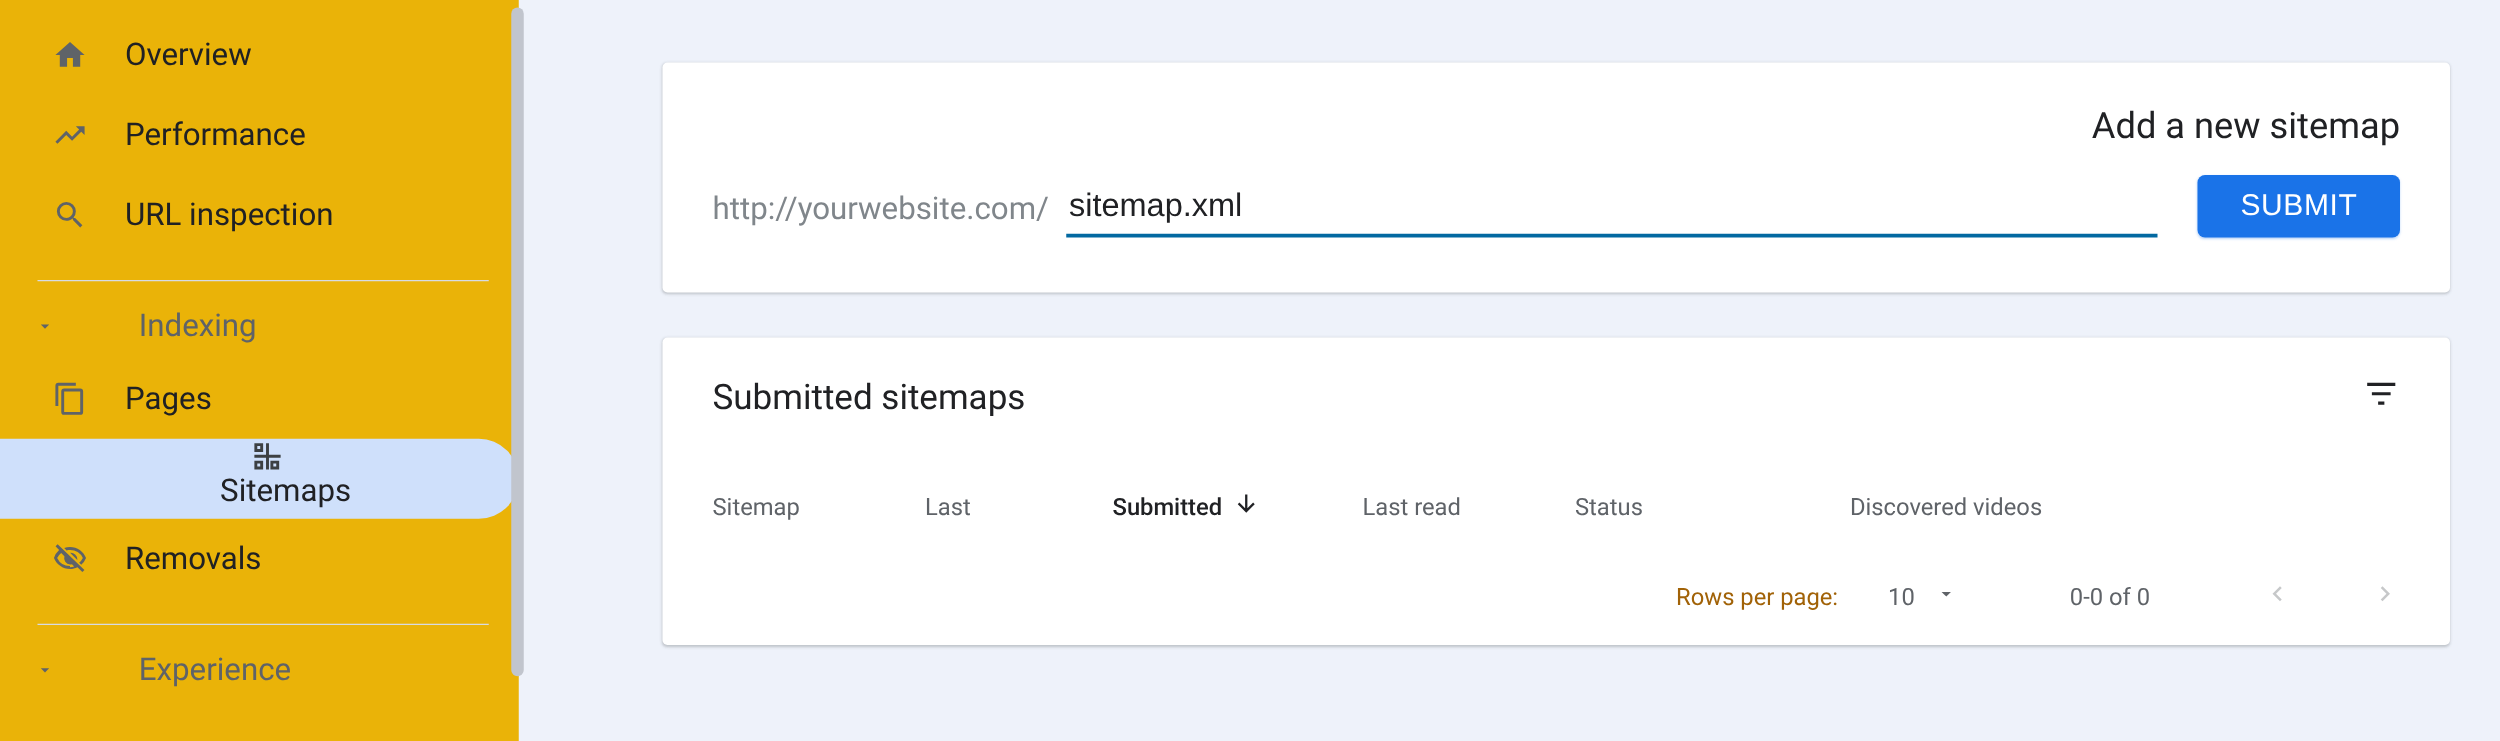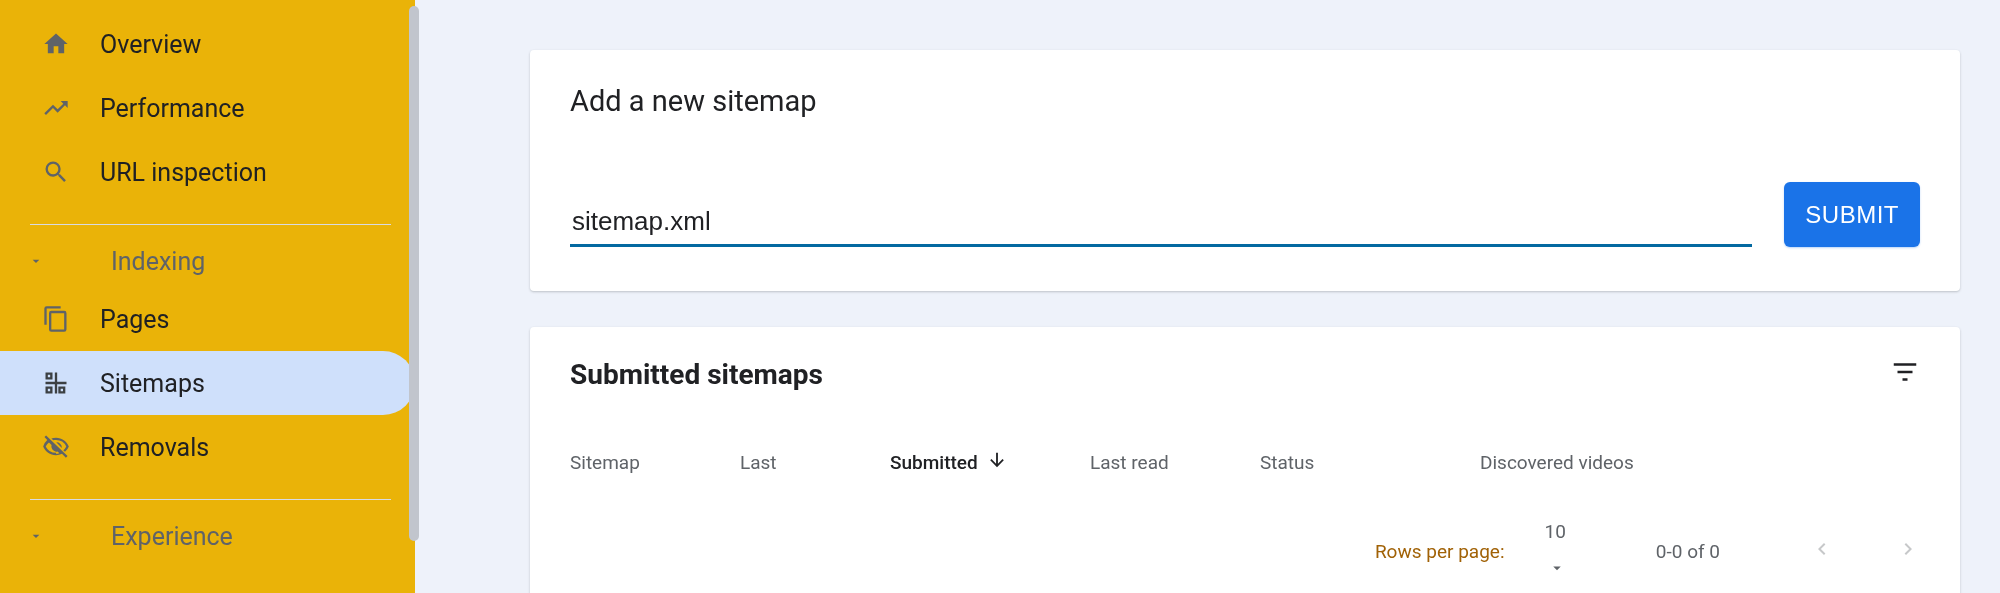--- a/index.html
+++ b/index.html
@@ -34,21 +34,21 @@
     display: flex;
     align-items: center;
     height: 64px;
     padding-left: 42px;
     font-size: 25px;
     color: #202124;
     cursor: pointer;
     border-top-right-radius: 40px;
     border-bottom-right-radius: 40px;
   }
-  .nav-item.active { background: #cfe0fb; }
+  .nav-item.active { background: #cfe0fb; flex-direction: column; }
   .nav-item .icon { width: 58px; display: flex; align-items: center; justify-content: flex-start; }
   .nav-item svg { fill: #5f6368; }
   .nav-item.active svg { fill: #3c4043; }
   .divider { height: 1px; background: #d7dbe3; margin: 12px 24px 10px 30px; }
 
   .section-header {
     display: flex;
     align-items: center;
     height: 52px;
     padding-left: 28px;
@@ -63,69 +63,69 @@
   
   .main { flex: 1; padding: 50px 40px 20px 115px; }
   .card {
     background: #fff;
     border-radius: 4px;
     box-shadow: 0 1px 2px rgba(60,64,67,.18), 0 1px 3px rgba(60,64,67,.10);
     width: 1430px;
   }
 
   .card-add { padding: 34px 40px 44px 40px; margin-bottom: 36px; }
-  .card-title { font-size: 29px; color: #202124; font-weight: 400; margin-bottom: 64px; }
+  .card-title { font-size: 29px; color: #202124; font-weight: 400; margin-bottom: 22px; text-align: right; }
   .sitemap-row { display: flex; align-items: flex-end; gap: 14px; }
   .prefix { font-size: 25px; color: #80868b; white-space: nowrap; padding-bottom: 8px; }
   .sitemap-input {
     flex: 1;
     border: none;
     border-bottom: 3px solid #0369a1;
     font-size: 26px;
     padding: 6px 2px 7px 2px;
     outline: none;
     background: transparent;
     color: #202124;
   }
   .submit-btn {
     background: #1a73e8;
     color: #fff;
     border: none;
     border-radius: 6px;
-    height: 65px;
-    padding: 0 21px;
+    height: 50px;
+    padding: 0 34px;
     font-size: 24px;
     font-weight: 500;
     letter-spacing: 0.5px;
     cursor: pointer;
     margin-left: 18px;
     align-self: center;
     box-shadow: 0 1px 2px rgba(26,115,232,.3);
   }
 
   .card-table { padding: 30px 40px 10px 40px; }
   .table-header-row { display: flex; align-items: center; justify-content: space-between; margin-bottom: 46px; }
-  .table-title { font-size: 28px; color: #202124; font-weight: 700; }
+  .table-title { font-size: 28px; color: #202124; font-weight: 400; }
   .filter-icon { cursor: pointer; }
   .filter-icon svg { fill: #202124; }
 
   .columns { display: flex; align-items: center; font-size: 19px; color: #5f6368; padding: 12px 0 22px 0; }
   .col { display: flex; align-items: center; gap: 8px; }
   .col-sitemap   { width: 170px; }
   .col-type      { width: 150px; }
   .col-submitted { width: 200px; color: #202124; font-weight: 500; }
   .col-lastread  { width: 170px; }
   .col-status    { width: 220px; text-align: right; }
   .col-pages     { width: 260px; }
   .col-videos    { flex: 1; text-align: right; }
   .sort-arrow svg { fill: #202124; }
 
   .footer { display: flex; align-items: center; justify-content: flex-end; gap: 40px; padding: 22px 0 14px 0; font-size: 19px; color: #5f6368; }
   .rows-label { color: #a16207; }
-  .rows-select { display: flex; align-items: flex-end; gap: 16px; cursor: pointer; flex-direction: column; }
+  .rows-select { display: flex; align-items: flex-end; gap: 16px; cursor: pointer; }
   .rows-select svg { fill: #5f6368; }
   .page-range { color: #5f6368; margin: 0 50px; }
   .pager { display: flex; gap: 62px; }
   .pager-btn { cursor: pointer; opacity: .35; }
   .pager-btn svg { fill: #5f6368; }
 </style>
 </head>
 <body>
 
 <div class="app">
@@ -207,20 +207,21 @@
     </div>
 
     <div class="sidebar-scrollbar"></div>
   </nav>
 
   <main class="main">
 
     <section class="card card-add">
       <h2 class="card-title">Add a new sitemap</h2>
       <div class="sitemap-row">
+        <span class="prefix">http://yourwebsite.com/</span>
         <input class="sitemap-input" type="text" value="sitemap.xml" style="">
         <button class="submit-btn">SUBMIT</button>
       </div>
     </section>
 
     <section class="card card-table">
       <div class="table-header-row">
         <h2 class="table-title">Submitted sitemaps</h2>
         <span class="filter-icon">
           <svg width="30" height="30" viewBox="0 0 24 24">

